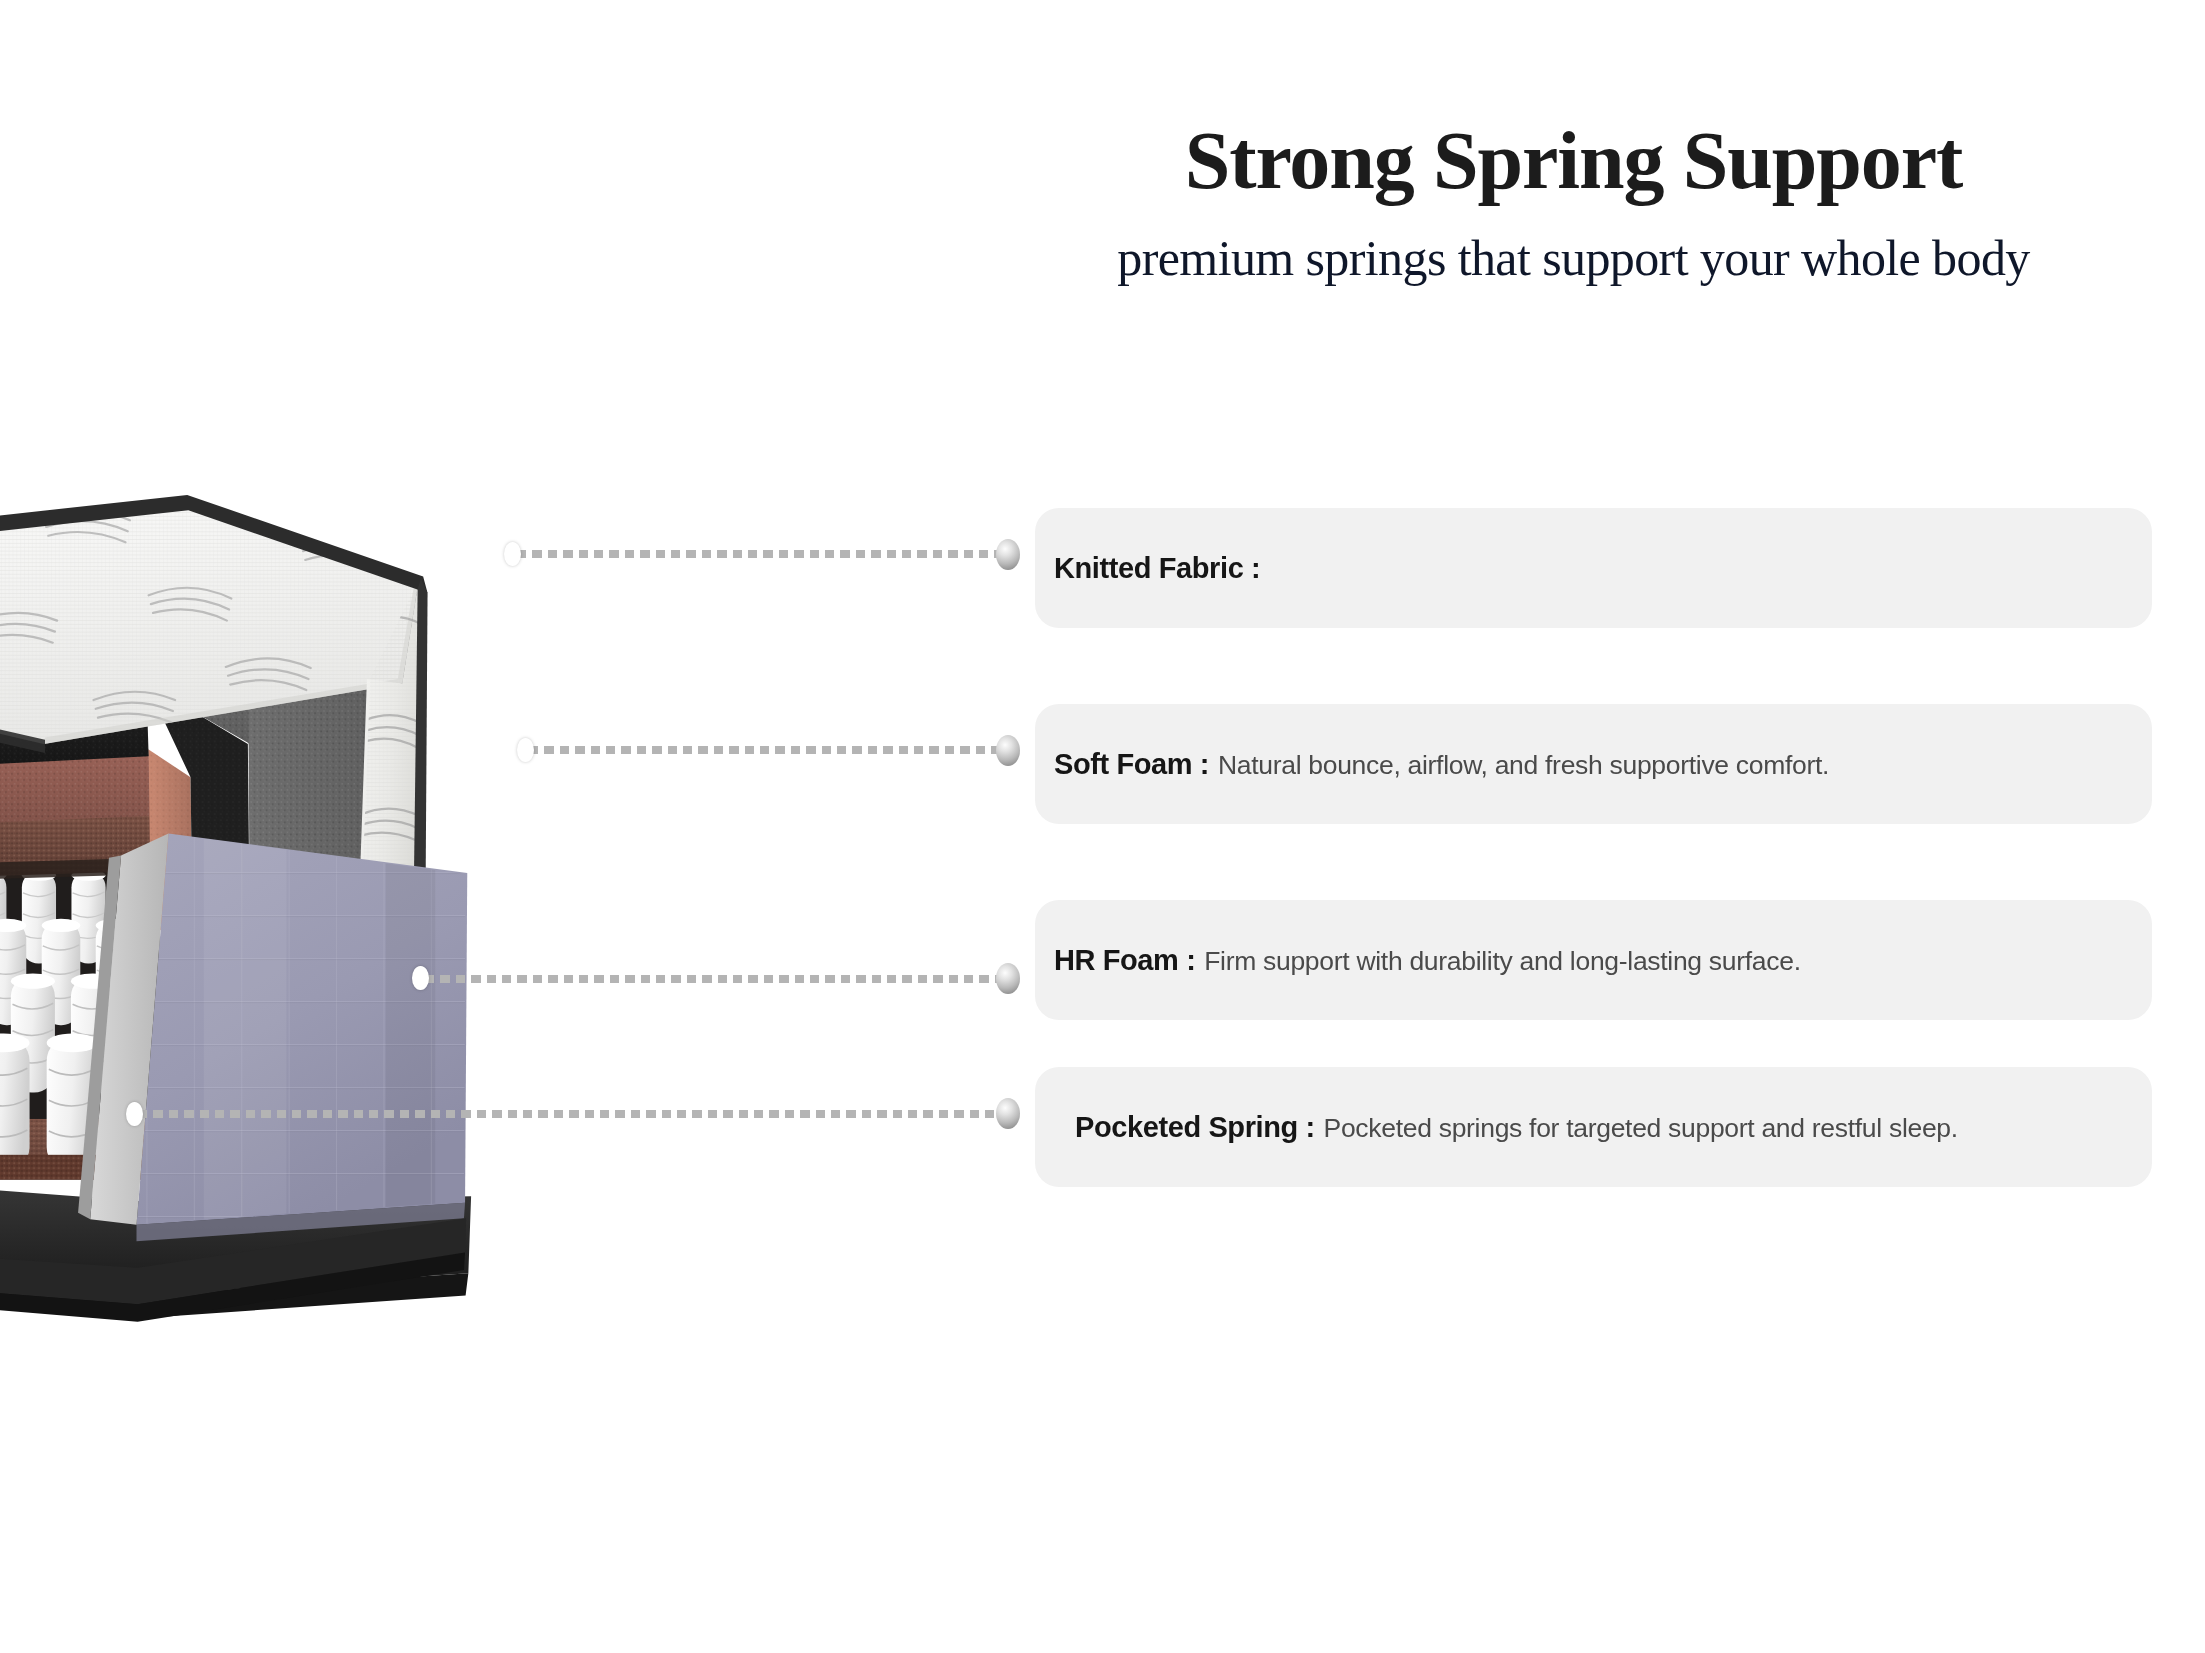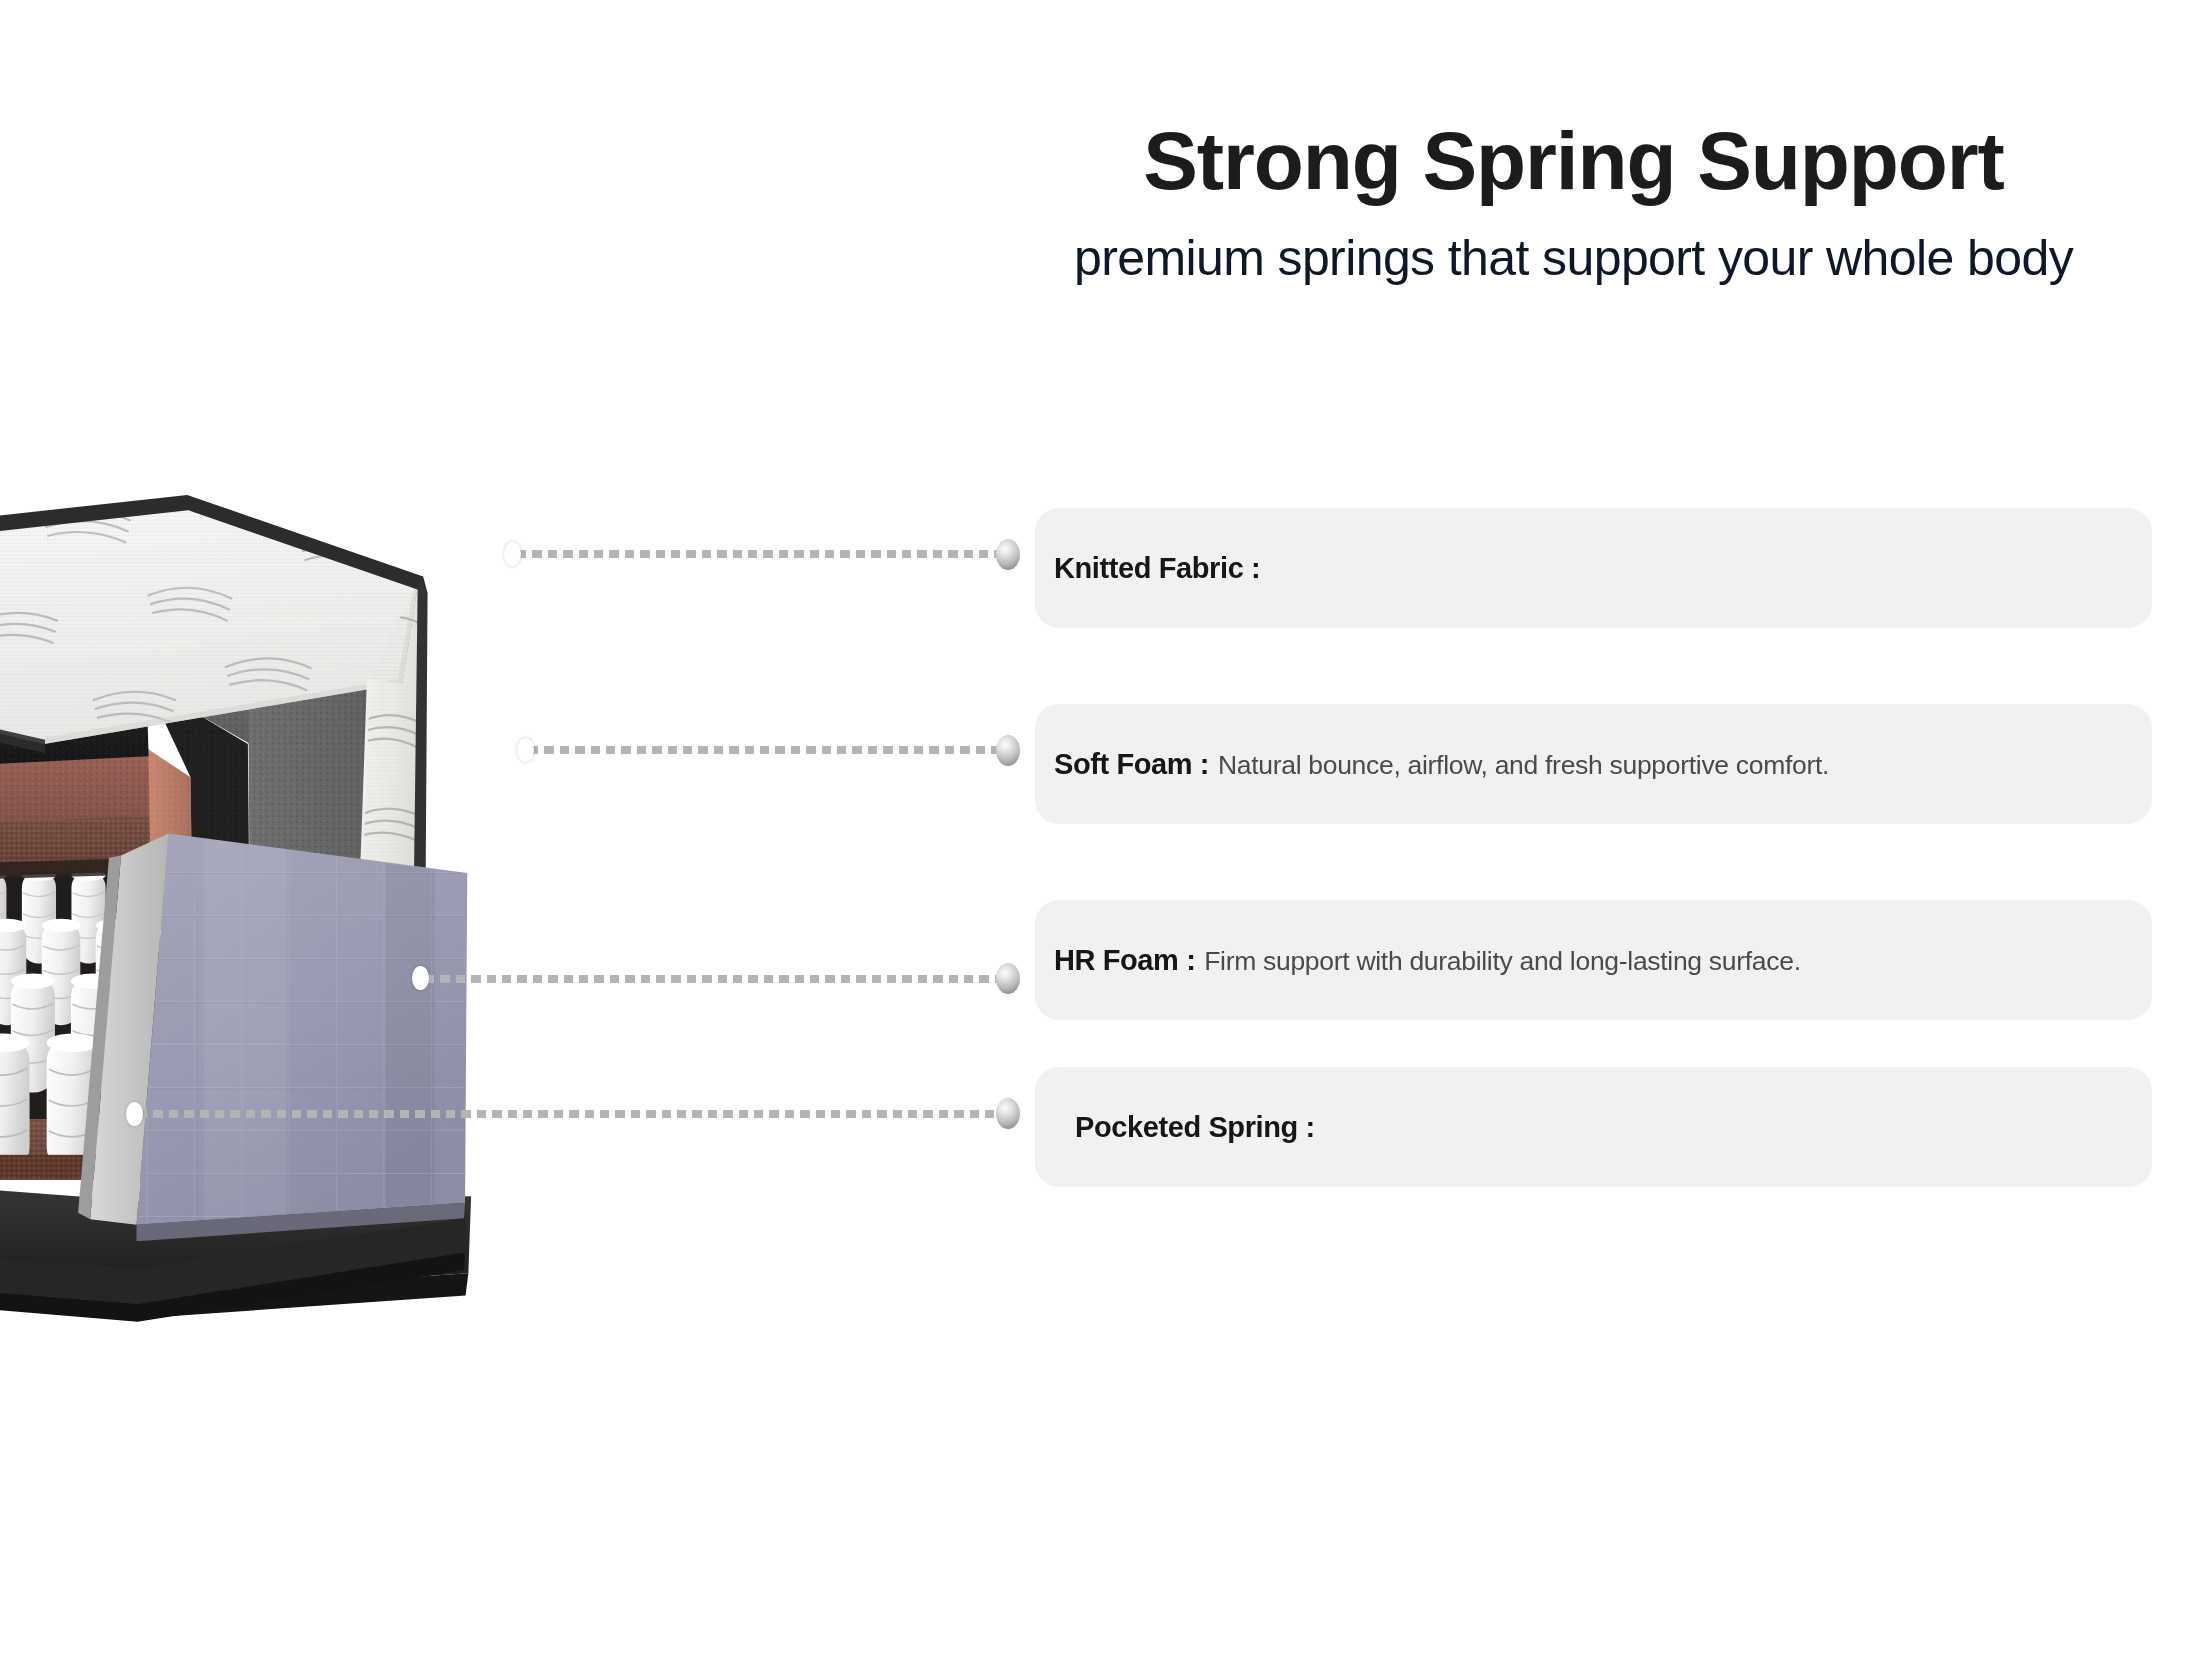--- a/index.html
+++ b/index.html
@@ -5,21 +5,21 @@
   * { margin:0; padding:0; box-sizing:border-box; }
   html,body { background:#ffffff; }
   body {
     width:2205px; height:1654px;
     font-family:"Liberation Sans", sans-serif;
     position:relative; overflow:hidden;
     -webkit-font-smoothing:antialiased;
   }
 
   
-  .header { position:absolute; left:992px; top:119px; width:1163px; text-align:center; }
+  .header { position:absolute; left:992px; top:119px; width:1163px; text-align:center;font-family:Liberation Serif, serif; }
   .title {
     font-size:82px; font-weight:800; color:#1c1c1c;
     letter-spacing:-1.1px; line-height:1.02; white-space:nowrap;
   }
   .subtitle {
     font-size:50px; font-weight:400; color:#0f172a;
     letter-spacing:-0.6px; line-height:1.15; margin-top:27px; white-space:nowrap;
   }
 
   
@@ -516,15 +516,16 @@
     <span class="lbl">HR Foam :</span>
     <span class="gap-md"></span>
     <span class="desc">Firm support with durability and long-lasting surface.</span>
   </div>
 </div>
 
 <div class="card" style="top:1067px;padding-left:40px;">
   <div class="row">
     <span class="lbl">Pocketed Spring :</span>
     <span class="gap-md"></span>
+    <span class="desc">Pocketed springs for targeted support and restful sleep.</span>
   </div>
 </div>
 
 
 </body></html>

